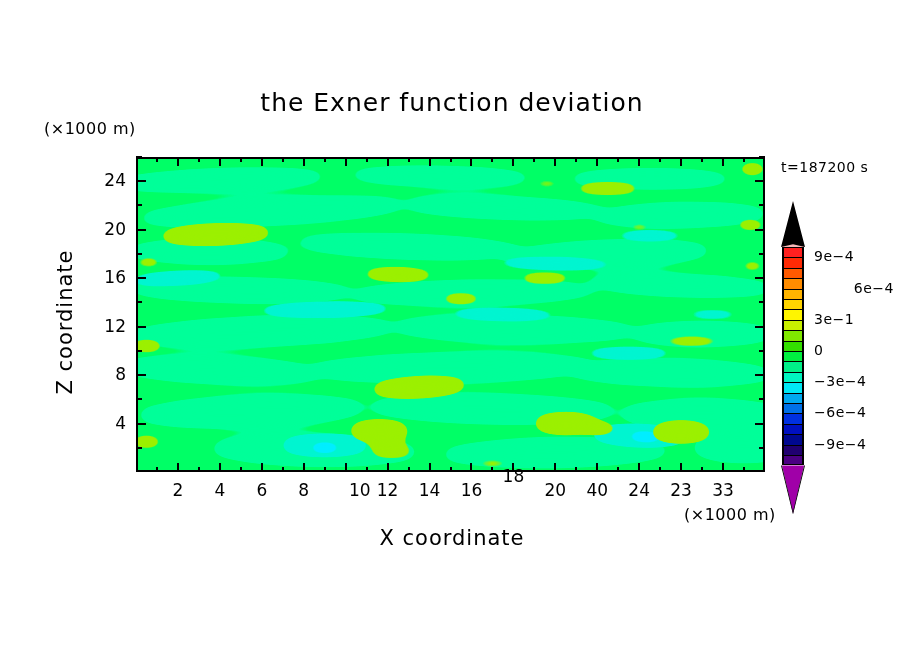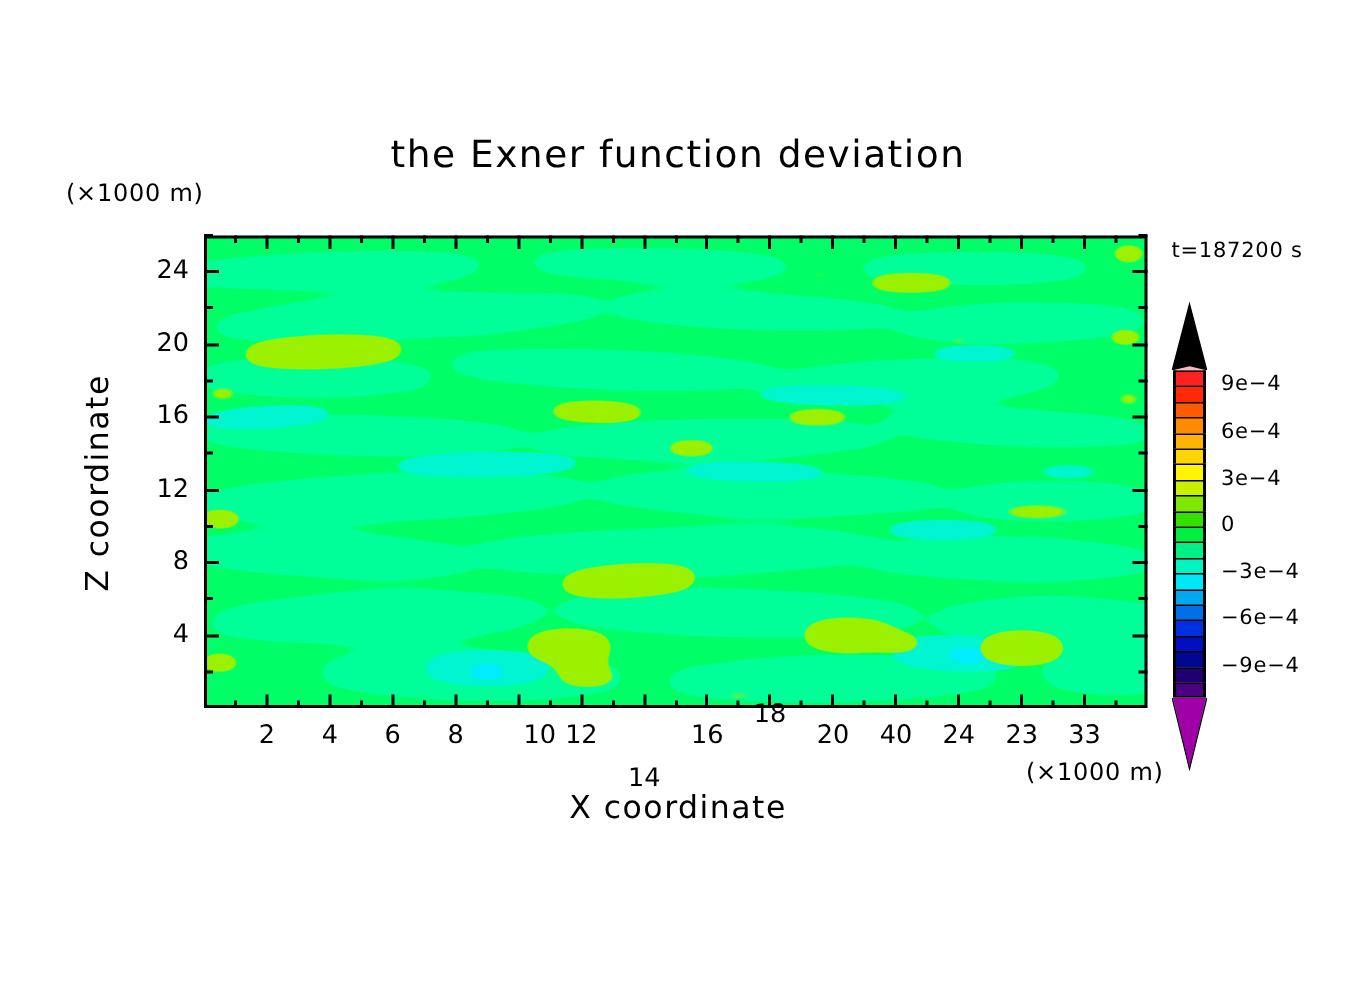--- a/index.html
+++ b/index.html
@@ -125,21 +125,21 @@
     <div class="abs" style="left: 302.733px; top: 157px; width: 2px; height: 9px; background: rgb(0, 0, 0);"></div>
     <div class="abs tick-x" style="left: 278.733px; top: 480px; width: 50px;">8</div>
     <div class="abs" style="left: 344.667px; top: 463px; width: 2px; height: 9px; background: rgb(0, 0, 0);"></div>
     <div class="abs" style="left: 344.667px; top: 157px; width: 2px; height: 9px; background: rgb(0, 0, 0);"></div>
     <div class="abs tick-x" style="left: 320.667px; top: 480px; width: 50px; text-align: right;">10</div>
     <div class="abs" style="left: 386.6px; top: 463px; width: 2px; height: 9px; background: rgb(0, 0, 0);"></div>
     <div class="abs" style="left: 386.6px; top: 157px; width: 2px; height: 9px; background: rgb(0, 0, 0);"></div>
     <div class="abs tick-x" style="left: 362.6px; top: 480px; width: 50px;">12</div>
     <div class="abs" style="left: 428.533px; top: 463px; width: 2px; height: 9px; background: rgb(0, 0, 0);"></div>
     <div class="abs" style="left: 428.533px; top: 157px; width: 2px; height: 9px; background: rgb(0, 0, 0);"></div>
-    <div class="abs tick-x" style="left: 404.533px; top: 480px; width: 50px; margin-top: 29px;">14</div>
+    <div class="abs tick-x" style="left: 404.533px; top: 480px; width: 50px;">14</div>
     <div class="abs" style="left: 470.467px; top: 463px; width: 2px; height: 9px; background: rgb(0, 0, 0);"></div>
     <div class="abs" style="left: 470.467px; top: 157px; width: 2px; height: 9px; background: rgb(0, 0, 0);"></div>
     <div class="abs tick-x" style="left: 446.467px; top: 480px; width: 50px;">16</div>
     <div class="abs" style="left: 512.4px; top: 463px; width: 2px; height: 9px; background: rgb(0, 0, 0);"></div>
     <div class="abs" style="left: 512.4px; top: 157px; width: 2px; height: 9px; background: rgb(0, 0, 0);"></div>
     <div class="abs tick-x" style="left: 488.4px; top: 466px; width: 50px;">18</div>
     <div class="abs" style="left: 554.333px; top: 463px; width: 2px; height: 9px; background: rgb(0, 0, 0);"></div>
     <div class="abs" style="left: 554.333px; top: 157px; width: 2px; height: 9px; background: rgb(0, 0, 0);"></div>
     <div class="abs tick-x" style="left: 530.333px; top: 480px; width: 50px;">20</div>
     <div class="abs" style="left: 596.267px; top: 463px; width: 2px; height: 9px; background: rgb(0, 0, 0);"></div>
@@ -246,19 +246,19 @@
     <div class="abs" style="left: 782px; top: 392.6px; width: 22px; height: 10.4px; background: rgb(0, 168, 240); box-sizing: border-box; border-top: 1px solid rgb(0, 0, 0); border-left: 2px solid rgb(0, 0, 0); border-right: 2px solid rgb(0, 0, 0);"></div>
     <div class="abs" style="left: 782px; top: 403px; width: 22px; height: 10.4px; background: rgb(0, 112, 232); box-sizing: border-box; border-top: 1px solid rgb(0, 0, 0); border-left: 2px solid rgb(0, 0, 0); border-right: 2px solid rgb(0, 0, 0);"></div>
     <div class="abs" style="left: 782px; top: 413.4px; width: 22px; height: 10.4px; background: rgb(0, 48, 224); box-sizing: border-box; border-top: 1px solid rgb(0, 0, 0); border-left: 2px solid rgb(0, 0, 0); border-right: 2px solid rgb(0, 0, 0);"></div>
     <div class="abs" style="left: 782px; top: 423.8px; width: 22px; height: 10.4px; background: rgb(0, 16, 192); box-sizing: border-box; border-top: 1px solid rgb(0, 0, 0); border-left: 2px solid rgb(0, 0, 0); border-right: 2px solid rgb(0, 0, 0);"></div>
     <div class="abs" style="left: 782px; top: 434.2px; width: 22px; height: 10.4px; background: rgb(0, 8, 144); box-sizing: border-box; border-top: 1px solid rgb(0, 0, 0); border-left: 2px solid rgb(0, 0, 0); border-right: 2px solid rgb(0, 0, 0);"></div>
     <div class="abs" style="left: 782px; top: 444.6px; width: 22px; height: 10.4px; background: rgb(32, 0, 112); box-sizing: border-box; border-top: 1px solid rgb(0, 0, 0); border-left: 2px solid rgb(0, 0, 0); border-right: 2px solid rgb(0, 0, 0);"></div>
     <div class="abs" style="left: 782px; top: 455px; width: 22px; height: 10.4px; background: rgb(75, 0, 130); box-sizing: border-box; border-width: 1px 2px; border-style: solid; border-color: rgb(0, 0, 0);"></div>
     <div class="abs" style="left: 782px; top: 465.4px; width: 22px; height: 48px; background: rgb(160, 0, 168); clip-path: polygon(0px 0px, 100% 0px, 50% 100%);"></div>
     <div class="abs" style="left: 781px; top: 465.4px; width: 24px; height: 49px; background: rgb(0, 0, 0); clip-path: polygon(0px 0px, 4% 0px, 50% 94%, 96% 0px, 100% 0px, 50% 100%);"></div>
     <div class="abs cb-tick" style="left: 814px; top: 248.4px; width: 80px;">9e−4</div>
-    <div class="abs cb-tick" style="left: 814px; top: 279.6px; width: 80px;">6e−4</div>
-    <div class="abs cb-tick" style="left: 814px; top: 310.8px; width: 80px;">3e−4</div>
+    <div class="abs cb-tick" style="left: 814px; top: 279.6px; width: 80px; text-align: right;">6e−4</div>
+    <div class="abs cb-tick" style="left: 814px; top: 310.8px; width: 80px;">3e−1</div>
     <div class="abs cb-tick" style="left: 814px; top: 342px; width: 80px;">0</div>
     <div class="abs cb-tick" style="left: 814px; top: 373.2px; width: 80px;">−3e−4</div>
     <div class="abs cb-tick" style="left: 814px; top: 404.4px; width: 80px;">−6e−4</div>
     <div class="abs cb-tick" style="left: 814px; top: 435.6px; width: 80px;">−9e−4</div>
   </div>
 
 </body></html>

